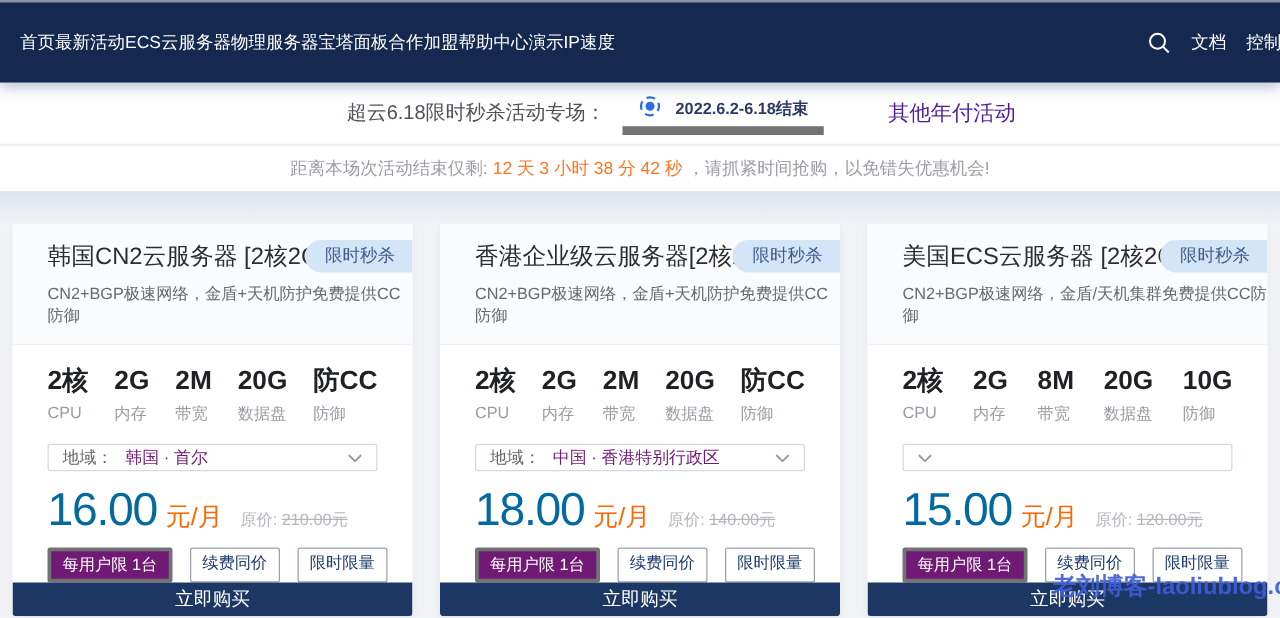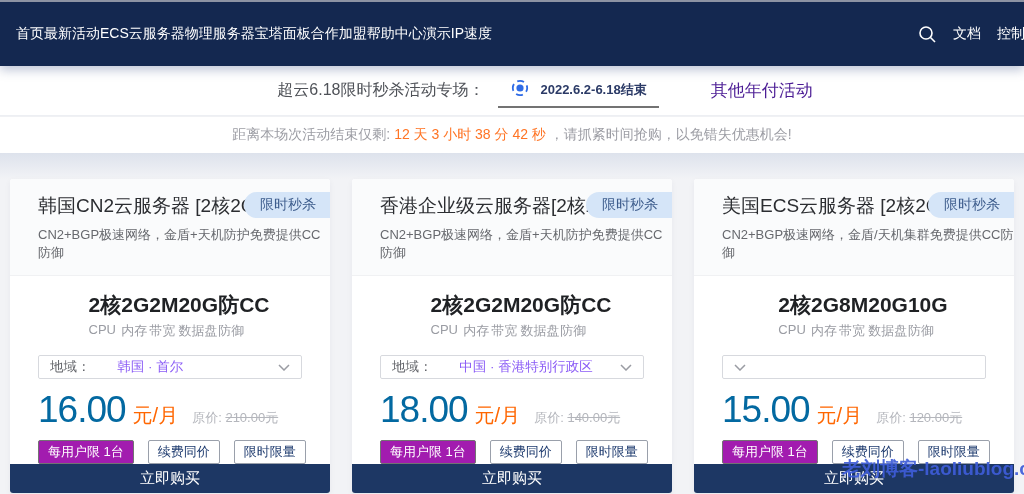--- a/index.html
+++ b/index.html
@@ -15,21 +15,21 @@
   .nav-item { color:#fff; font-size:14px; cursor:pointer; white-space:nowrap; }
   .nav-right { display:flex; align-items:center; gap:16px; margin-right:-15px; }
   .nav-right .nav-item { font-size:14px; }
   .search-icon svg { display:block; }
 
   
   .banner { height:50px; background:#fff; border-bottom:1px solid #edeff3;
     display:flex; align-items:center; justify-content:center; padding-left:66px; }
   .banner-title { font-size:16px; color:#4f5258; }
   .promo-tab-active { height:34px; display:flex; align-items:center; gap:10px;
-    padding:0 12px; margin-left:14px; border-bottom:2px solid #737373; cursor:pointer; }
+    padding:0 12px; margin-left:14px; border-bottom:7px solid #737373; cursor:pointer; }
   .promo-date { font-size:13px; font-weight:bold; color:#2b3a66; }
   .promo-tab-other { margin-left:52px; font-size:17px; color:#4c1d95; cursor:pointer; }
 
   
   .countdown { height:37px; background:#fff; border-top:1px solid #f0f1f4;
     display:flex; align-items:center; justify-content:center; font-size:14px; }
   .cd-gray { color:#9c9da4; }
   .cd-time { color:#ff7424; margin:0 4px; }
 
   
@@ -40,40 +40,40 @@
   .card { flex:1; width:320px; height:314px; background:#fff; border-radius:3px;
     display:flex; flex-direction:column; box-shadow:0 2px 6px rgba(20,40,80,.05);
     overflow:hidden; }
   .card-head { background:#fafbfc; border-bottom:1px solid #f0f1f3;
     padding:15px 0 13px 28px; position:relative; }
   .card-title { font-size:19px; color:#2b2d31; font-weight:500; line-height:24px; }
   .card-badge { position:absolute; right:0; top:13px; background:#d5e5f8; color:#3d5c8c;
     font-size:14px; padding:4px 14px 4px 16px; border-radius:14px 0 0 14px; }
   .card-sub { font-size:13px; color:#67696e; margin-top:8px; }
 
-  .specs { display:flex; justify-content:center; padding:17px 10px 0 28px; }
+  .specs { display:flex; justify-content:space-between; padding:17px 28px 0 28px; }
   .spec-v { font-size:21px; font-weight:600; color:#1f2124; line-height:24px; }
   .spec-l { font-size:13px; color:#9a9ca3; margin-top:5px; }
 
   .region { margin:15px 28px 0; height:31px; border:1px solid #d7d9de; border-radius:2px;
     display:flex; align-items:center; justify-content:space-between; padding:0 11px;
     font-size:13.5px; cursor:pointer; background:#fff; }
   .region-label { color:#63656a; }
-  .region-value { color:#8b5cf6; margin-left:23px; }
+  .region-value { color:#701a75; margin-left:6px; }
   .chev svg { display:block; }
 
   .price-row { margin:10px 28px 0; display:flex; align-items:baseline; height:43px; }
   .price { font-size:37px; color:#0369a1; font-weight:500; letter-spacing:-1px; }
   .price-unit { font-size:20px; color:#ff6600; margin-left:7px; }
   .orig { font-size:13px; color:#b4b6bc; margin-left:14px; }
   .orig s { text-decoration:line-through; }
 
   .tags { margin:9px 28px 0; display:flex; gap:14px; }
   .tag { font-size:13px; line-height:16px; padding:3px 9px; border-radius:2px; white-space:nowrap; }
-  .tag-fill { background:#a21caf; color:#fff; border:1px solid #737373; }
+  .tag-fill { background:#701a75; color:#fff; border:3px solid #737373; }
   .tag-line { border:1px solid #9aa0ab; color:#1d3a6e; }
 
   .buy-btn { margin-top:auto; height:38px; background:#1d3764; color:#fff; font-size:15px;
     display:flex; align-items:center; justify-content:center; cursor:pointer; border:none; }
 
   .watermark { position:absolute; left:842px; top:456px; z-index:9; font-size:19px;
     font-weight:bold; color:rgba(62,92,216,.92); white-space:nowrap; pointer-events:none; }
 </style>
 </head>
 <body>

